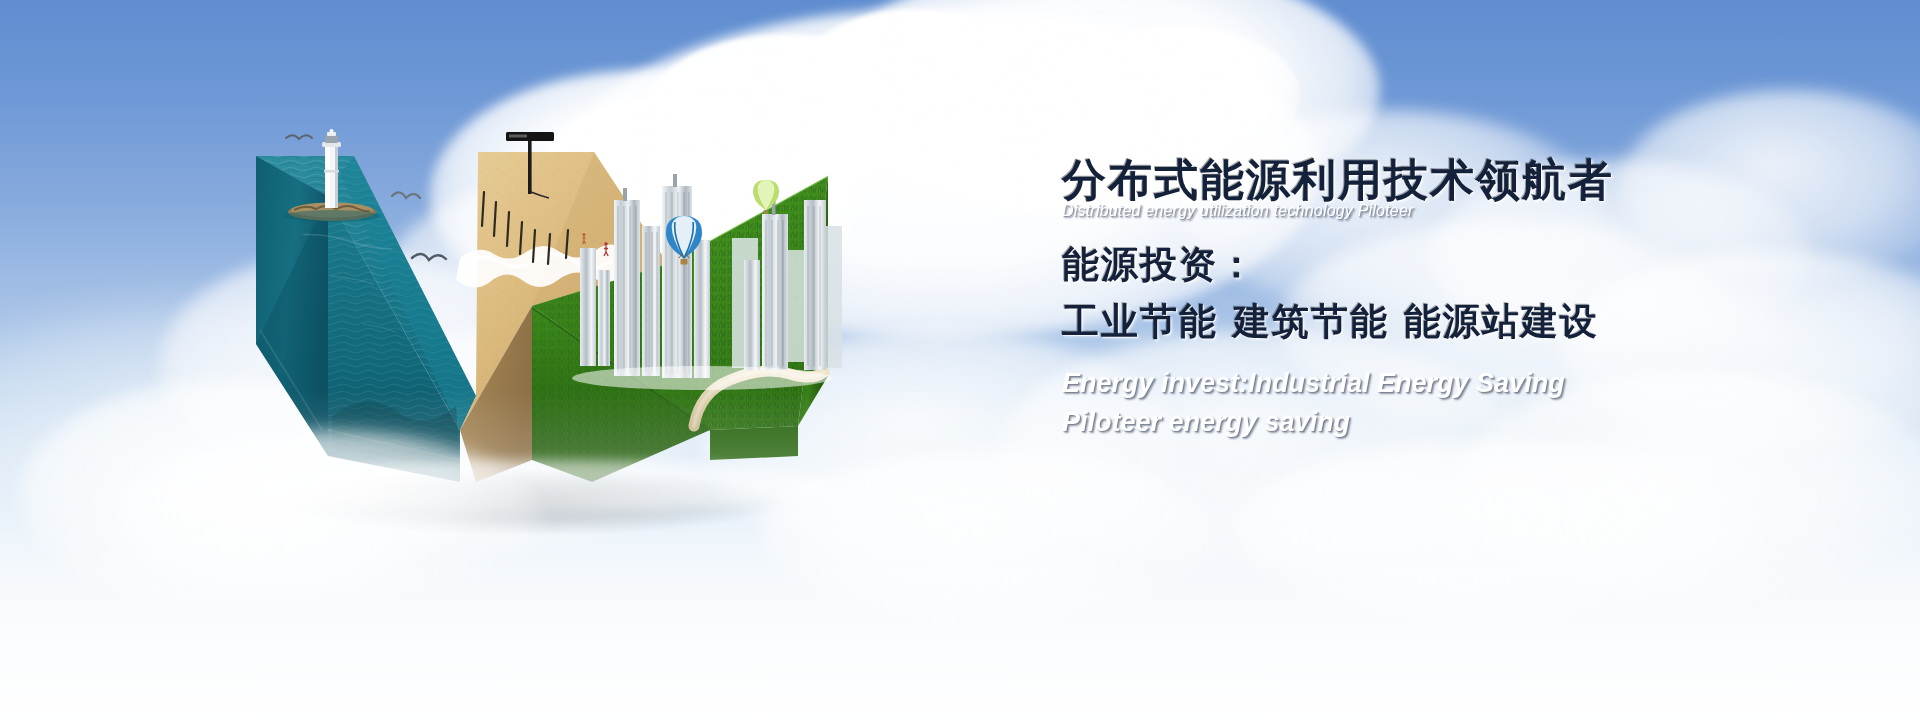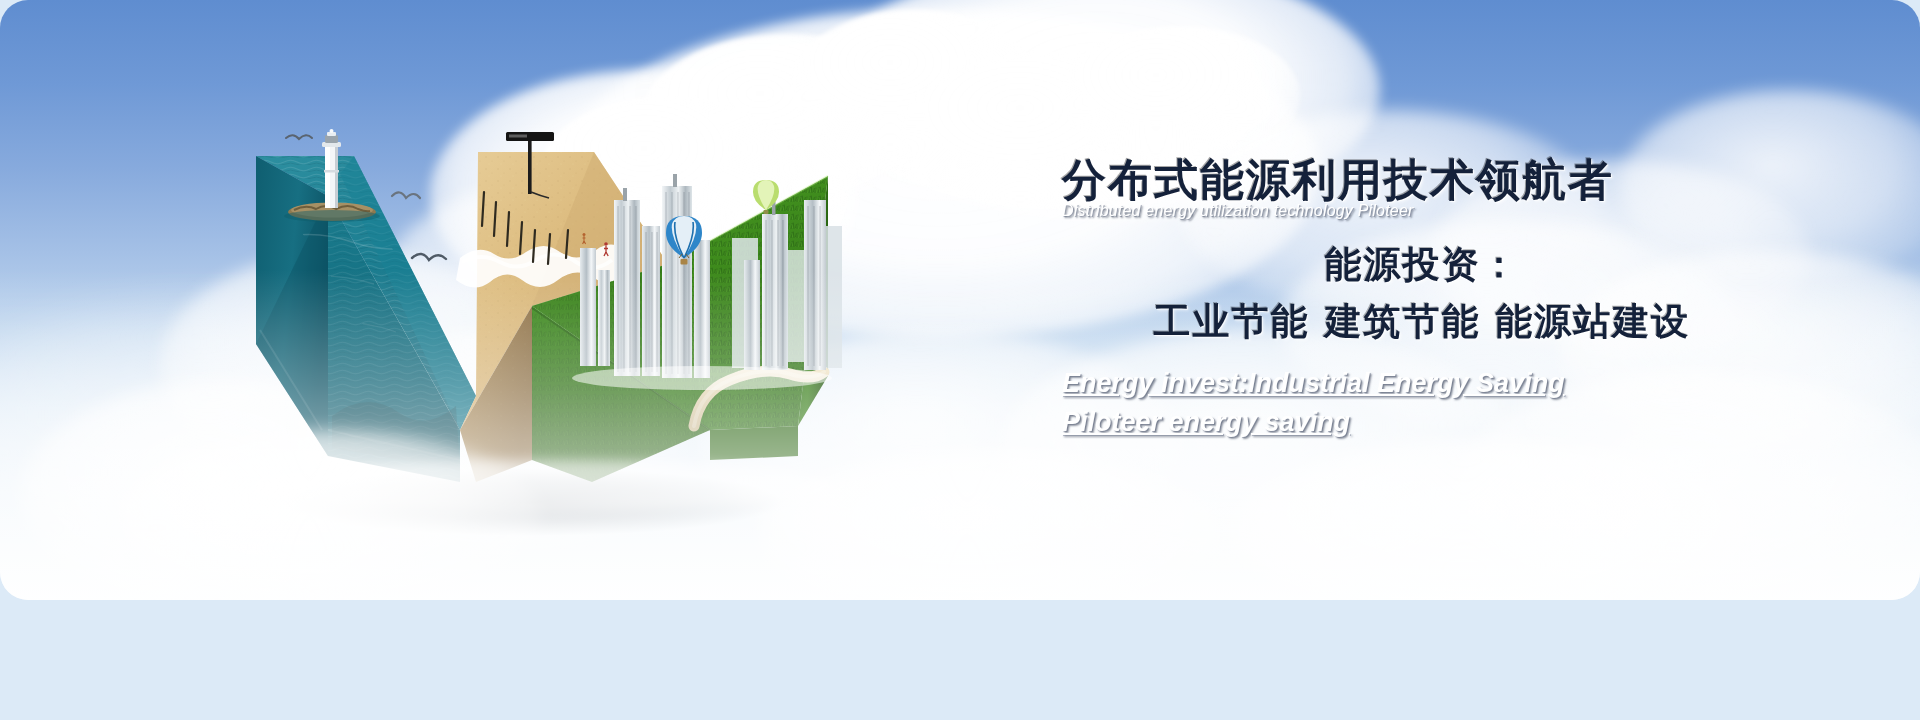--- a/index.html
+++ b/index.html
@@ -6,34 +6,33 @@
   * { margin:0; padding:0; box-sizing:border-box; }
   html,body { width:1920px; height:720px; overflow:hidden; }
   body {
     font-family:"Liberation Sans","DejaVu Sans",sans-serif;
     background:#dceaf7;
   }
 
   
   #banner {
     position:relative;
-    width:1920px; height:600px;
+    width:1920px; height:720px;
     overflow:hidden;
     background:
       linear-gradient(to bottom,
         #5f8dd0 0%,
         #6f99d6 14%,
         #87aadd 28%,
         #a4c0e6 42%,
         #c2d8ef 56%,
         #d9e8f6 68%,
         #e9f2fa 80%,
         #f2f8fc 90%,
         #fbfdfe 100%);
-    border-radius: 28px;
   }
 
   
   .cloudlayer { position:absolute; inset:0; pointer-events:none; }
 
   .puff {
     position:absolute;
     border-radius:50%;
     background:radial-gradient(ellipse at 40% 35%,
         rgba(255,255,255,.99) 0%,
@@ -129,35 +128,33 @@
     font-weight:bold;
     color:#14213a;
     letter-spacing:2px;
     line-height:1.05;
     white-space:nowrap;
     text-shadow:
        1px 1px 0 rgba(255,255,255,.70),
        2px 2px 3px rgba(255,255,255,.50),
       -1px -1px 0 rgba(0,0,0,.30);
     font-family:"DejaVu Sans","Liberation Sans",sans-serif;
-    text-align:center;
   }
   .h2.tight { margin-top:18px; }
 
   .en-line {
     font-size:27px;
     font-weight:bold;
     font-style:italic;
     color:#ffffff;
     line-height:1.45;
     white-space:nowrap;
     text-shadow:
       2px 2px 2px rgba(70,80,100,.58),
       1px 1px 0 rgba(130,140,160,.50);
-    text-decoration: underline;
   }
   #en-group { margin-top:22px; }
 </style>
 </head>
 <body>
 
 <div id="banner">
 
   <div class="cloudlayer">
     <div class="puff haze" style="left:-60px;  top:300px;  width:520px; height:230px;"></div>

